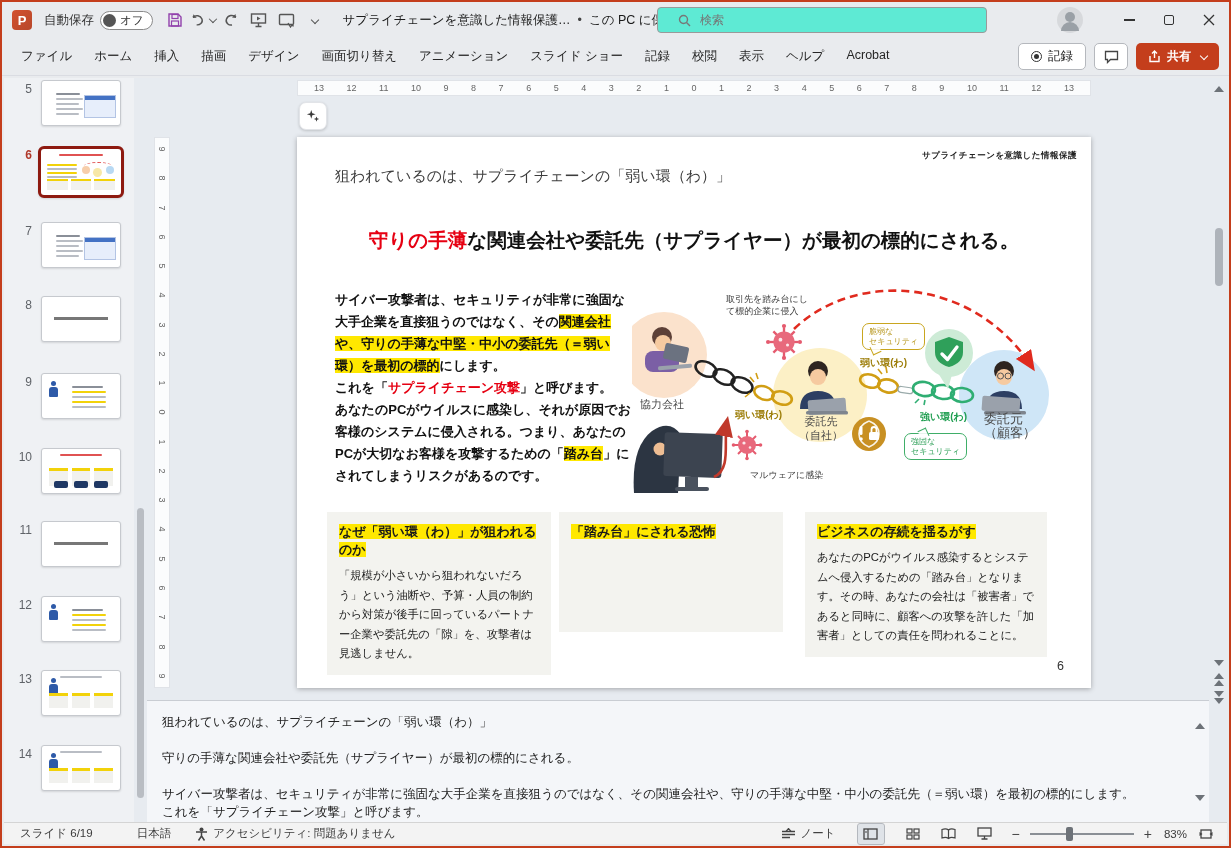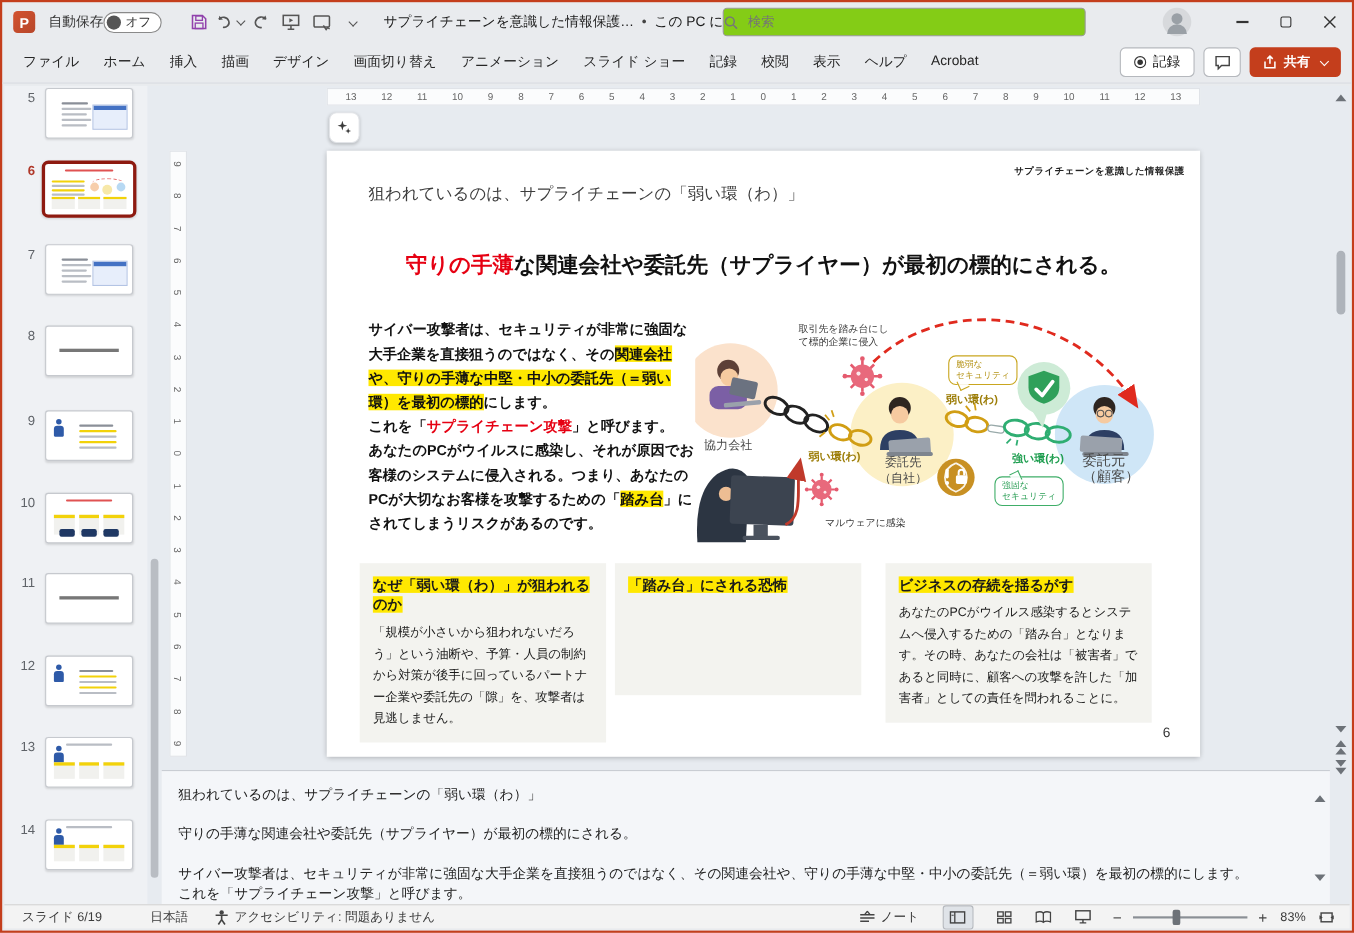--- a/index.html
+++ b/index.html
@@ -4,30 +4,30 @@
 <style>
   html,body{margin:0;padding:0;width:1231px;height:848px;overflow:hidden;
     font-family:"Liberation Sans","DejaVu Sans",sans-serif;}
   *{box-sizing:border-box;}
   .window{position:absolute;inset:0;border:2px solid #c43e1c;background:#e9ebee;}
 
   
   .titlebar{position:relative;height:36px;display:flex;align-items:center;padding-left:10px;font-size:12.5px;color:#333;}
   .appicon{width:20px;height:20px;border-radius:4px;background:linear-gradient(135deg,#d35230,#b7472a);color:#fff;
     font-weight:bold;font-size:13px;display:flex;align-items:center;justify-content:center;margin-right:12px;}
-  .autosave{display:flex;align-items:center;margin-right:20px;}
+  .autosave{display:flex;align-items:center;gap:6px;margin-right:8px;}
   .toggle{display:flex;align-items:center;gap:4px;border:1px solid #8a8a8a;border-radius:10px;padding:1px 8px 1px 2px;background:#fff;cursor:default;font-size:11.5px;}
   .knob{width:13px;height:13px;border-radius:50%;background:#555;display:inline-block;}
   .qatbtn{width:26px;height:26px;display:flex;align-items:center;justify-content:center;border-radius:4px;background:transparent;border:none;padding:0;margin:0 1px;}
   .chev{width:6px;height:6px;border-right:1.4px solid #555;border-bottom:1.4px solid #555;transform:rotate(45deg);display:inline-block;margin-left:4px;margin-top:-3px;}
   .doctitle{display:flex;align-items:center;gap:7px;margin-left:14px;white-space:nowrap;color:#1a1a1a;}
   .dot{color:#444;}
   .savestat{color:#1a1a1a;}
-  .searchbox{position:absolute;left:655px;top:5px;width:330px;height:26px;background:#84cc16;border:1px solid #9a9a9a;border-radius:4px;
-    display:flex;align-items:center;padding:0 0;gap:7px;}
+  .searchbox{position:absolute;left:655px;top:5px;width:330px;height:26px;background:#5eead4;border:1px solid #9a9a9a;border-radius:4px;
+    display:flex;align-items:center;padding:0 20px;gap:7px;}
   .searchbox input{border:none;outline:none;flex:1;font-size:12px;color:#333;background:transparent;font-family:inherit;}
   .tb-right{margin-left:auto;display:flex;align-items:center;}
   .avatar{width:26px;height:26px;border-radius:50%;background:#d7d9dc;position:relative;margin-right:26px;}
   .avatar::before{content:'';position:absolute;left:8px;top:5px;width:10px;height:10px;border-radius:50%;background:#9aa0a6;}
   .avatar::after{content:'';position:absolute;left:4px;top:15px;width:18px;height:9px;border-radius:9px 9px 0 0;background:#9aa0a6;}
   .winbtn{width:40px;height:30px;display:flex;align-items:center;justify-content:center;color:#333;}
   .minline{width:11px;height:1.6px;background:#333;display:block;}
   .maxsq{width:10px;height:10px;border:1.4px solid #333;border-radius:2px;display:block;}
 
   

